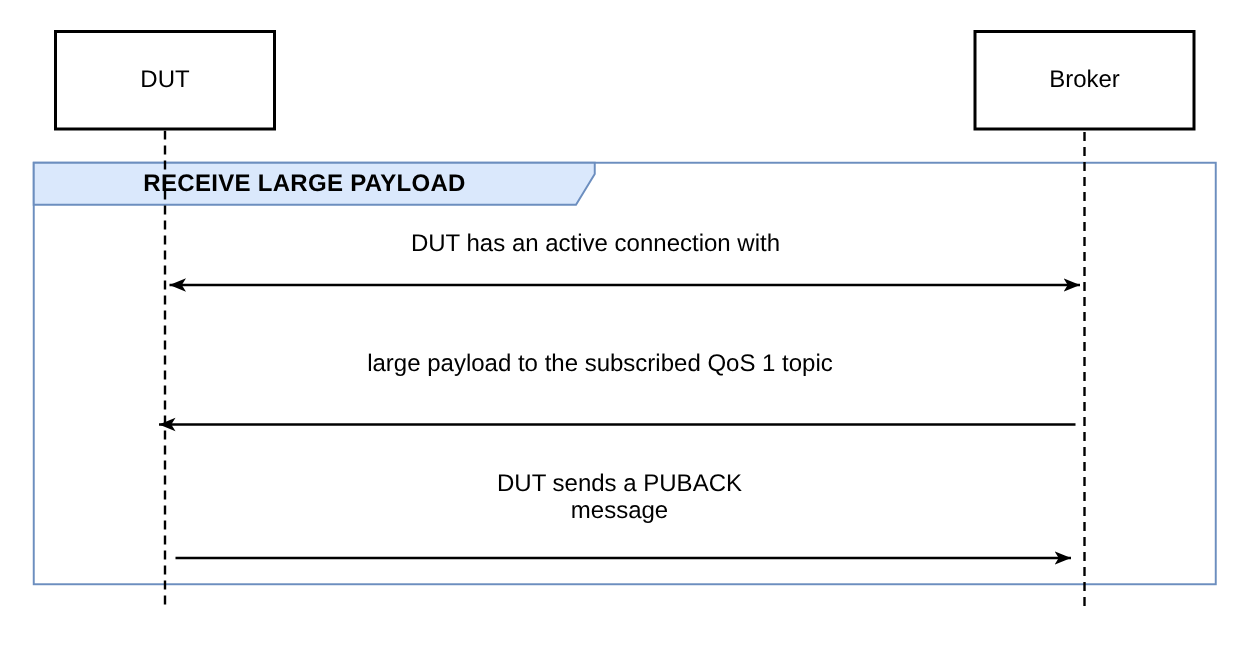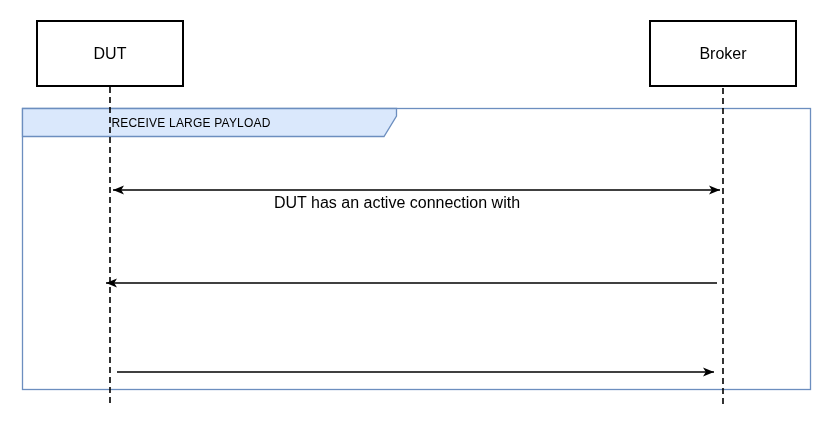--- a/index.html
+++ b/index.html
@@ -32,39 +32,38 @@
     display: flex;
     align-items: center;
     justify-content: center;
     font-size: 16px;
   }
   .actor-box.dut    { left: 36px; }
   .actor-box.broker { left: 649px; }
 
   .banner-label {
     position: absolute;
-    left: 10px;
+    left: 22px;
     top: 108px;
     width: 362px;
     height: 29px;
     display: flex;
     align-items: center;
     justify-content: center;
-    font-size: 12px;
-    font-weight: normal;
+    font-size: 16px;
+    font-weight: bold;
     letter-spacing: 0.2px;
   }
   .msg-label {
     position: absolute;
     width: 450px;
     text-align: center;
     font-size: 16px;
     line-height: 18px;
     white-space: nowrap;
-    margin-top: 40px;
   }
   .msg-label .msg-line { white-space: nowrap; }
   .msg-label.m1 { left: 172px; top: 154px; }
   .msg-label.m2 { left: 175px; top: 234px; }
   .msg-label.m3 { left: 188px; top: 314px; }
 
   .frame-rect   { fill: none; stroke: var(--frame-border, #6c8ebf); stroke-width: 1.3; }
   .banner-shape { fill: var(--banner-fill, #dae8fc); stroke: var(--banner-border, #6c8ebf); stroke-width: 1.3; }
   .lifeline     { stroke: var(--line-color, #000000); stroke-width: 1.6; stroke-dasharray: 6 4; fill: none; }
   .msg-line-arrow { stroke: var(--line-color, #000000); stroke-width: 1.6; fill: none; }
@@ -102,15 +101,20 @@
   <div class="actor-box dut">
     <span>DUT</span>
   </div>
 
   <div class="banner-label">RECEIVE LARGE PAYLOAD</div>
 
   <div class="msg-label m1">
     <div class="msg-line">DUT has an active connection with</div>
   </div>
   <div class="msg-label m2">
+    <div class="msg-line">large payload to the subscribed QoS 1 topic</div>
+  </div>
+  <div class="msg-label m3">
+    <div class="msg-line">DUT sends a PUBACK</div>
+    <div class="msg-line">message</div>
   </div>
 
 </div>
 
 </body></html>

